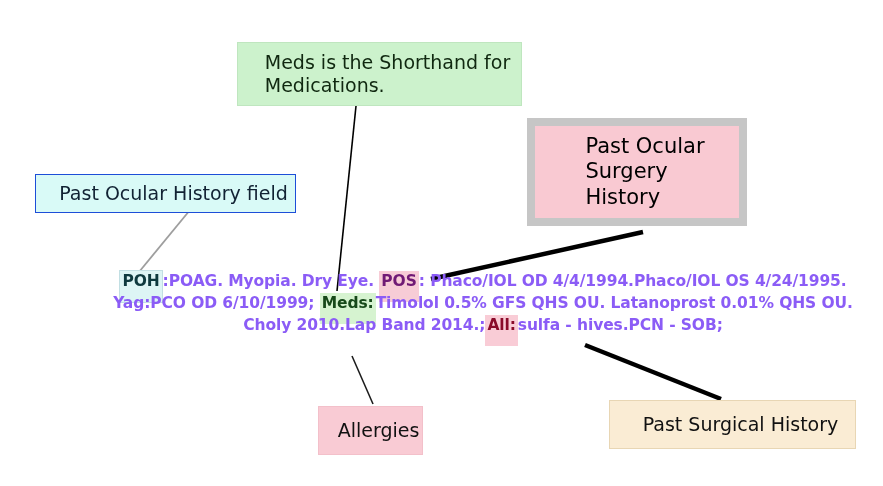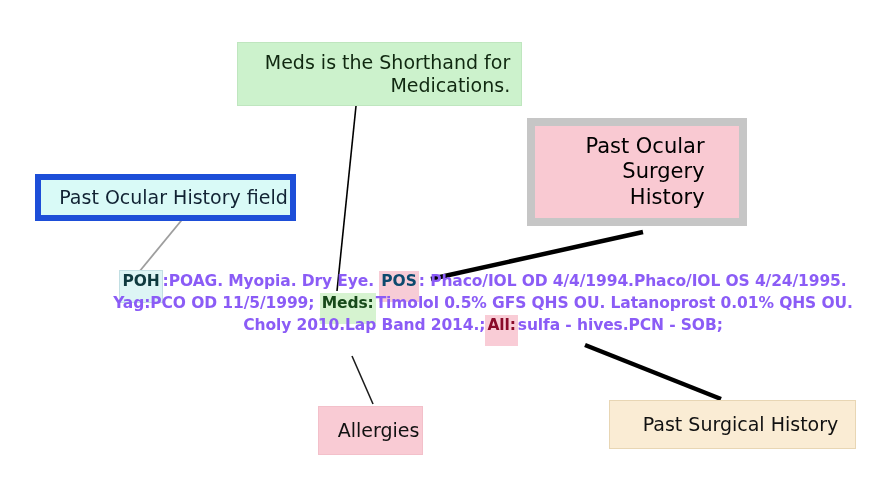--- a/index.html
+++ b/index.html
@@ -22,21 +22,21 @@
     left: 0;
     top: 0;
     width: 883px;
     height: 486px;
     pointer-events: none;
   }
 
   .callout {
     position: absolute;
     box-sizing: border-box;
-    text-align: right;
+    text-align: left;
     color: #111111;
     line-height: 1.22;
     white-space: pre-line;
     padding-left: 16px;
   }
 
   
   #note-meds {
     left: 237px;
     top: 42px;
@@ -64,23 +64,23 @@
     align-items: center;
     justify-content: center;
     color: #000000;
   }
 
   
   #note-poh {
     left: 35px;
     top: 174px;
     width: 261px;
-    height: 47px;
+    height: 39px;
     background: #d9faf7;
-    border: 6px solid #1d4ed8;
+    border: 1px solid #1d4ed8;
     font-size: 19px;
     display: flex;
     align-items: center;
     justify-content: center;
     color: #123;
   }
 
   
   #note-all {
     left: 318px;
@@ -133,21 +133,21 @@
   .tag {
     padding: 1px 2px 12px 2px;
   }
   .tag-poh {
     background: #ddf5f5;
     border: 1px solid #c2dfe3;
     color: #0e3a3f;
   }
   .tag-pos {
     background: #f7ccd6;
-    color: #0c4a6e;
+    color: #701a75;
   }
   .tag-meds {
     background: #d6f3d0;
     color: #17491a;
   }
   .tag-surg {
     background: #fae6c9;
     color: #5d3d08;
   }
   .tag-all {
@@ -179,17 +179,17 @@
 History</div>
 
   <div class="callout" id="note-poh">Past Ocular History field</div>
 
   <div class="callout" id="note-all">Allergies</div>
 
   <div class="callout" id="note-surg">Past Surgical History</div>
 
   <div id="chart-text">
       <span class="ln"><span class="tag tag-poh">POH</span><span class="tag-plain">:POAG. Myopia.  Dry Eye. </span><span class="tag tag-pos">POS</span><span class="tag-plain">: Phaco/IOL OD 4/4/1994.Phaco/IOL OS 4/24/1995.</span></span>
-      <span class="ln"><span class="tag-plain">Yag:PCO OD 11/5/1999; </span><span class="tag tag-meds">Meds:</span><span class="tag-plain">Timolol 0.5% GFS QHS OU. Latanoprost 0.01% QHS OU.</span></span>
+      <span class="ln"><span class="tag-plain">Yag:PCO OD 6/10/1999; </span><span class="tag tag-meds">Meds:</span><span class="tag-plain">Timolol 0.5% GFS QHS OU. Latanoprost 0.01% QHS OU.</span></span>
       <span class="ln"><span class="tag-plain">Choly 2010.Lap Band 2014.;</span><span class="tag tag-all">All:</span><span class="tag-plain">sulfa - hives.PCN - SOB;</span></span>
     </div>
 
 </div>
 
 </body></html>

